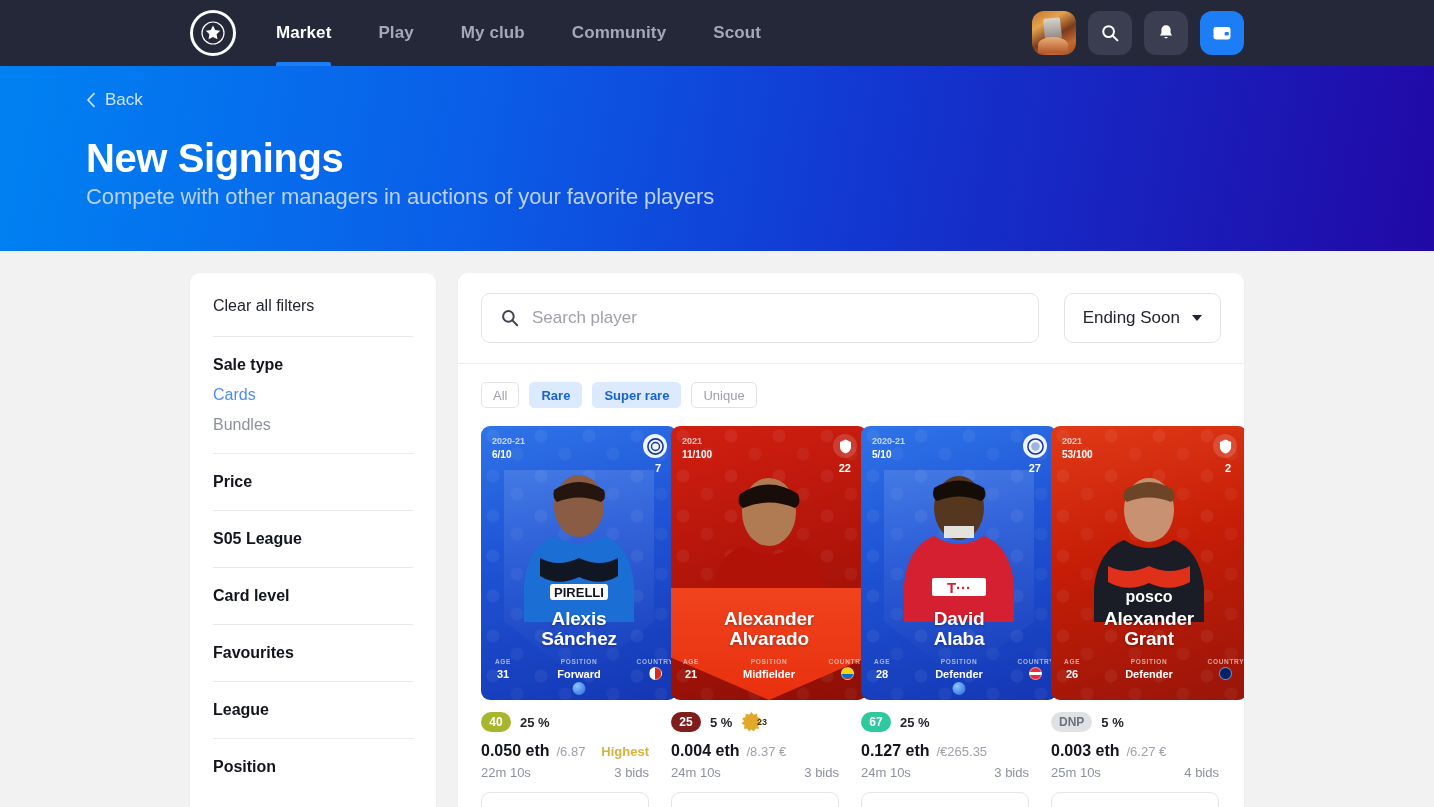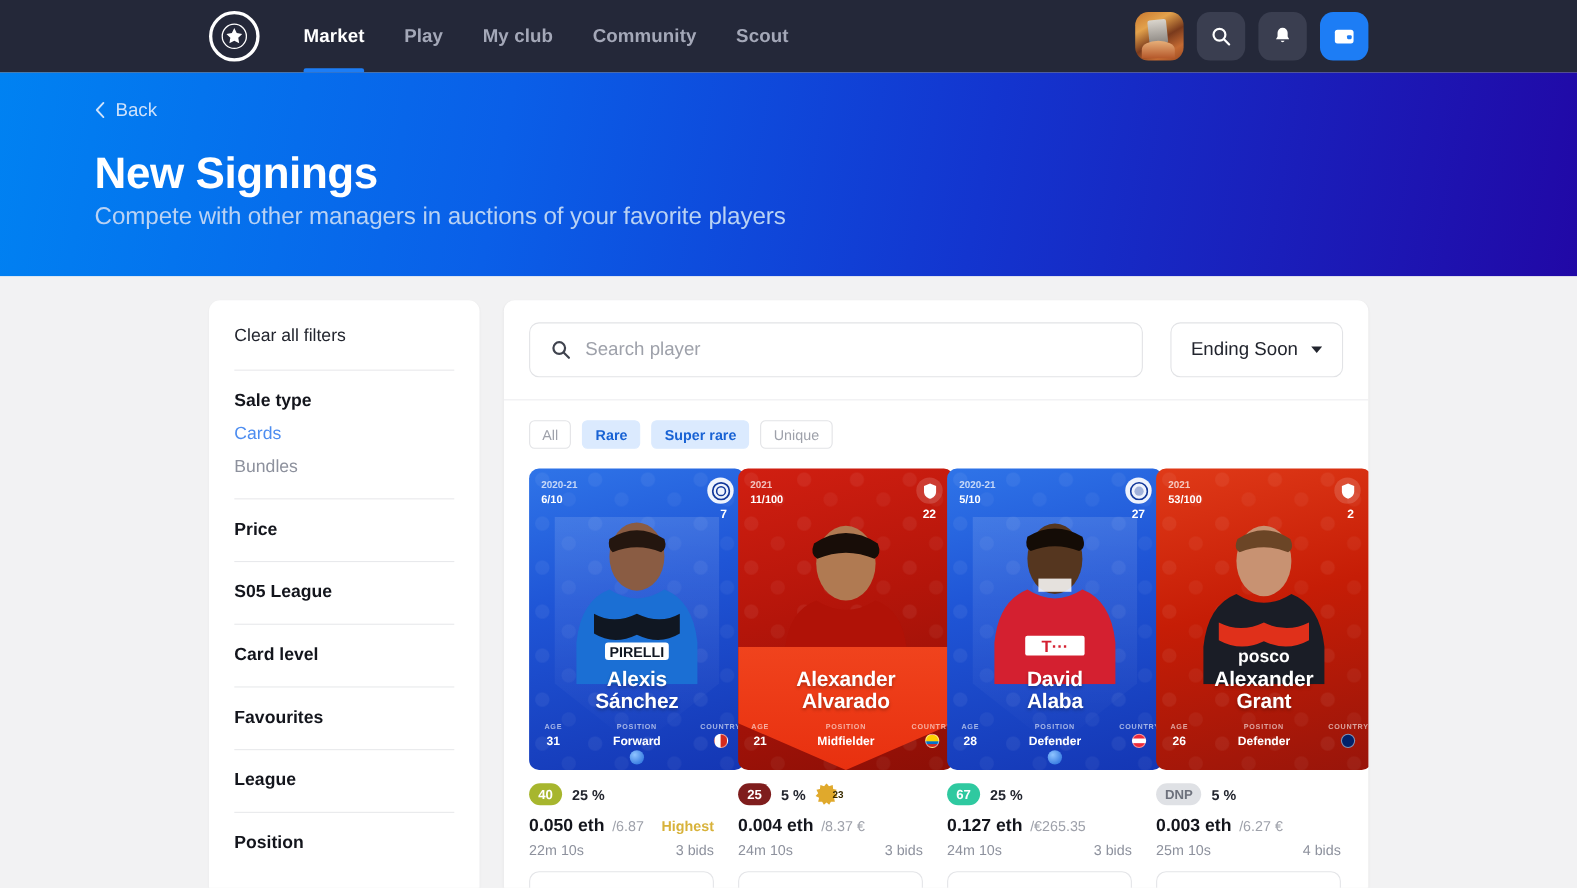--- a/index.html
+++ b/index.html
@@ -15,21 +15,21 @@
     position:relative; height:66px; background:#242839;
     display:flex; align-items:center; padding:0 190px 0 190px;
   }
   .logo{
     width:46px;height:46px;border-radius:50%;
     border:3px solid #ffffff; background:#242839;
     display:flex;align-items:center;justify-content:center;
     flex:0 0 auto;
   }
   .logo svg{display:block;}
-  .nav-links{display:flex;align-items:center;gap:4px;margin-left:24px;height:64px;}
+  .nav-links{display:flex;align-items:center;gap:15px;margin-left:24px;height:64px;}
   .nav-link{
     position:relative;height:66px;display:flex;align-items:center;
     padding:0 16px; color:#a4a8b8; font-size:17px; font-weight:bold;
     letter-spacing:.1px; cursor:pointer; white-space:nowrap;
   }
   .nav-link.active{color:#ffffff;}
   .nav-link.active::after{
     content:"";position:absolute;left:16px;right:16px;bottom:0;height:4px;
     background:#1d7df5;border-radius:2px 2px 0 0;
   }

